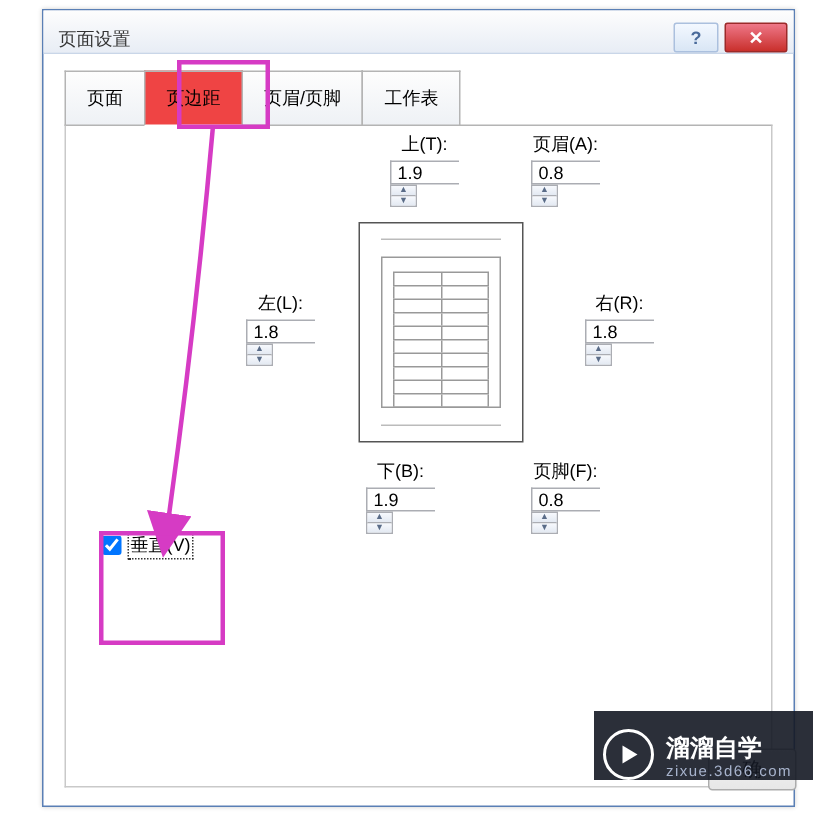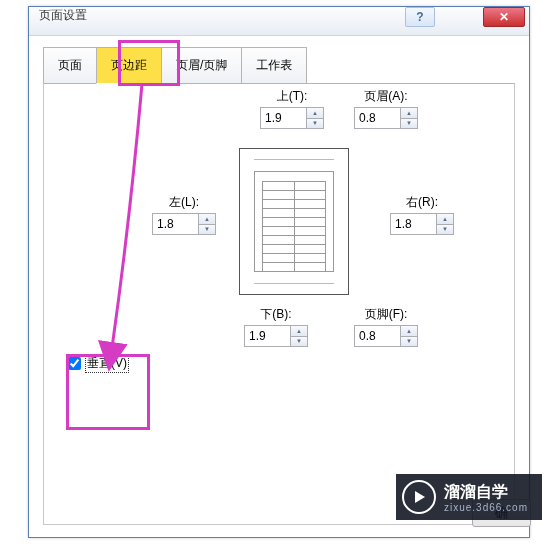--- a/index.html
+++ b/index.html
@@ -19,23 +19,22 @@
   height: 530px;
   border: 1px solid #5a7fb5;
   background: #fff;
   box-shadow: 0 0 3px rgba(0,0,0,0.2);
 }
 .titlebar {
   height: 28px;
   background: linear-gradient(#fdfdfd, #e8edf5);
   border-bottom: 1px solid #c9d6e8;
   display: flex;
-  align-items: flex-start;
+  align-items: flex-end;
   padding: 0 4px 0 10px;
-  gap: 44px;
 }
 .titlebar .title {
   flex: 1;
   color: #333;
 }
 .titlebar .help-btn {
   width: 28px;
   height: 18px;
   border: 1px solid #abc0de;
   background: linear-gradient(#f3f8ff,#d9e6f5);
@@ -69,21 +68,21 @@
   padding: 9px 14px;
   border: 1px solid #b4b4b4;
   border-bottom: none;
   background: linear-gradient(#fdfdfd,#eef1f5);
   margin-right: -1px;
   cursor: pointer;
   position: relative;
   top: 1px;
 }
 .tab.active {
-  background: #fde047;
+  background: #ef4444;
   border-bottom: 1px solid #fff;
   top: 1px;
   z-index: 2;
   text-align: right;
 }
 .content {
   margin: 0 14px 0 14px;
   border: 1px solid #c9c9c9;
   border-top: 1px solid #b4b4b4;
   height: 440px;
@@ -91,20 +90,21 @@
 }
 .margin-field {
   position: absolute;
   text-align: center;
 }
 .margin-field .lbl { margin-bottom: 2px; }
 .spinner {
   display: inline-flex;
   align-items: stretch;
   height: 22px;
+  flex-direction: column;
 }
 .spinner input {
   width: 46px;
   border: 1px solid #abadb3;
   border-right: none;
   padding: 0 4px;
   font-size: 12px;
   text-align: left;
   box-sizing: border-box;
 }
@@ -209,21 +209,21 @@
 
 
 .watermark {
   position: absolute;
   right: 0;
   bottom: 28px;
   height: 46px;
   background: rgba(20,24,36,0.9);
   color: #fff;
   display: flex;
-  align-items: center;
+  align-items: flex-end;
   padding: 0 14px 0 6px;
   font-size: 16px;
 }
 .watermark .play {
   width: 30px; height: 30px;
   border: 2px solid #fff;
   border-radius: 50%;
   display: flex;
   align-items: center;
   justify-content: center;
@@ -272,21 +272,21 @@
       <div class="lbl">页眉(A):</div>
       <div class="spinner">
         <input value="0.8" style="">
         <div class="spin-buttons">
           <div class="spin-up">▲</div>
           <div class="spin-down">▼</div>
         </div>
       </div>
     </div>
 
-    <div class="margin-field" style="left:108px;top:110px;">
+    <div class="margin-field" style="left:120px;top:110px;">
       <div class="lbl">左(L):</div>
       <div class="spinner">
         <input value="1.8" style="">
         <div class="spin-buttons">
           <div class="spin-up">▲</div>
           <div class="spin-down">▼</div>
         </div>
       </div>
     </div>
     <div class="margin-field" style="left:346px;top:110px;">

